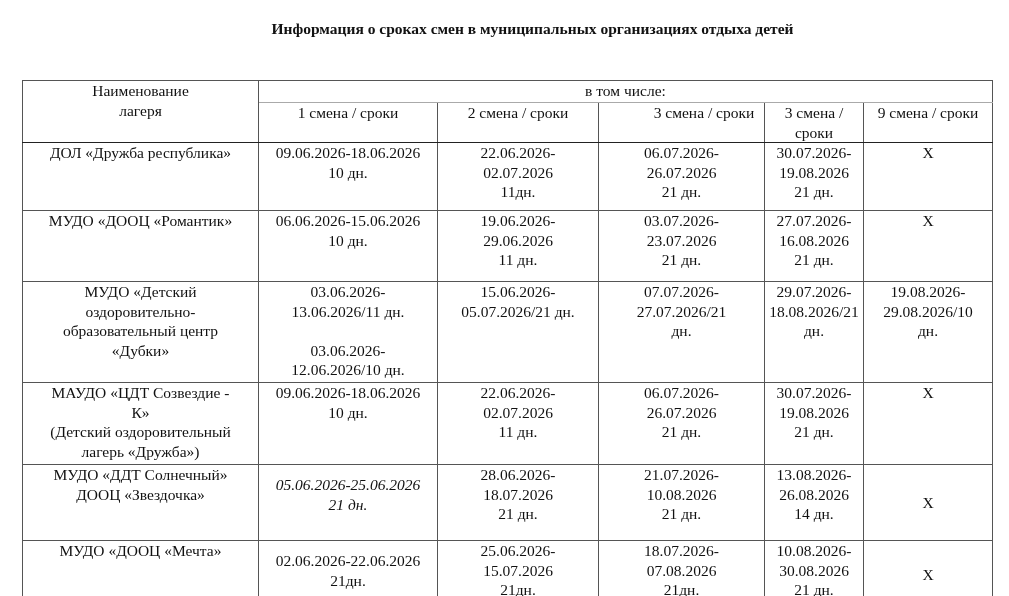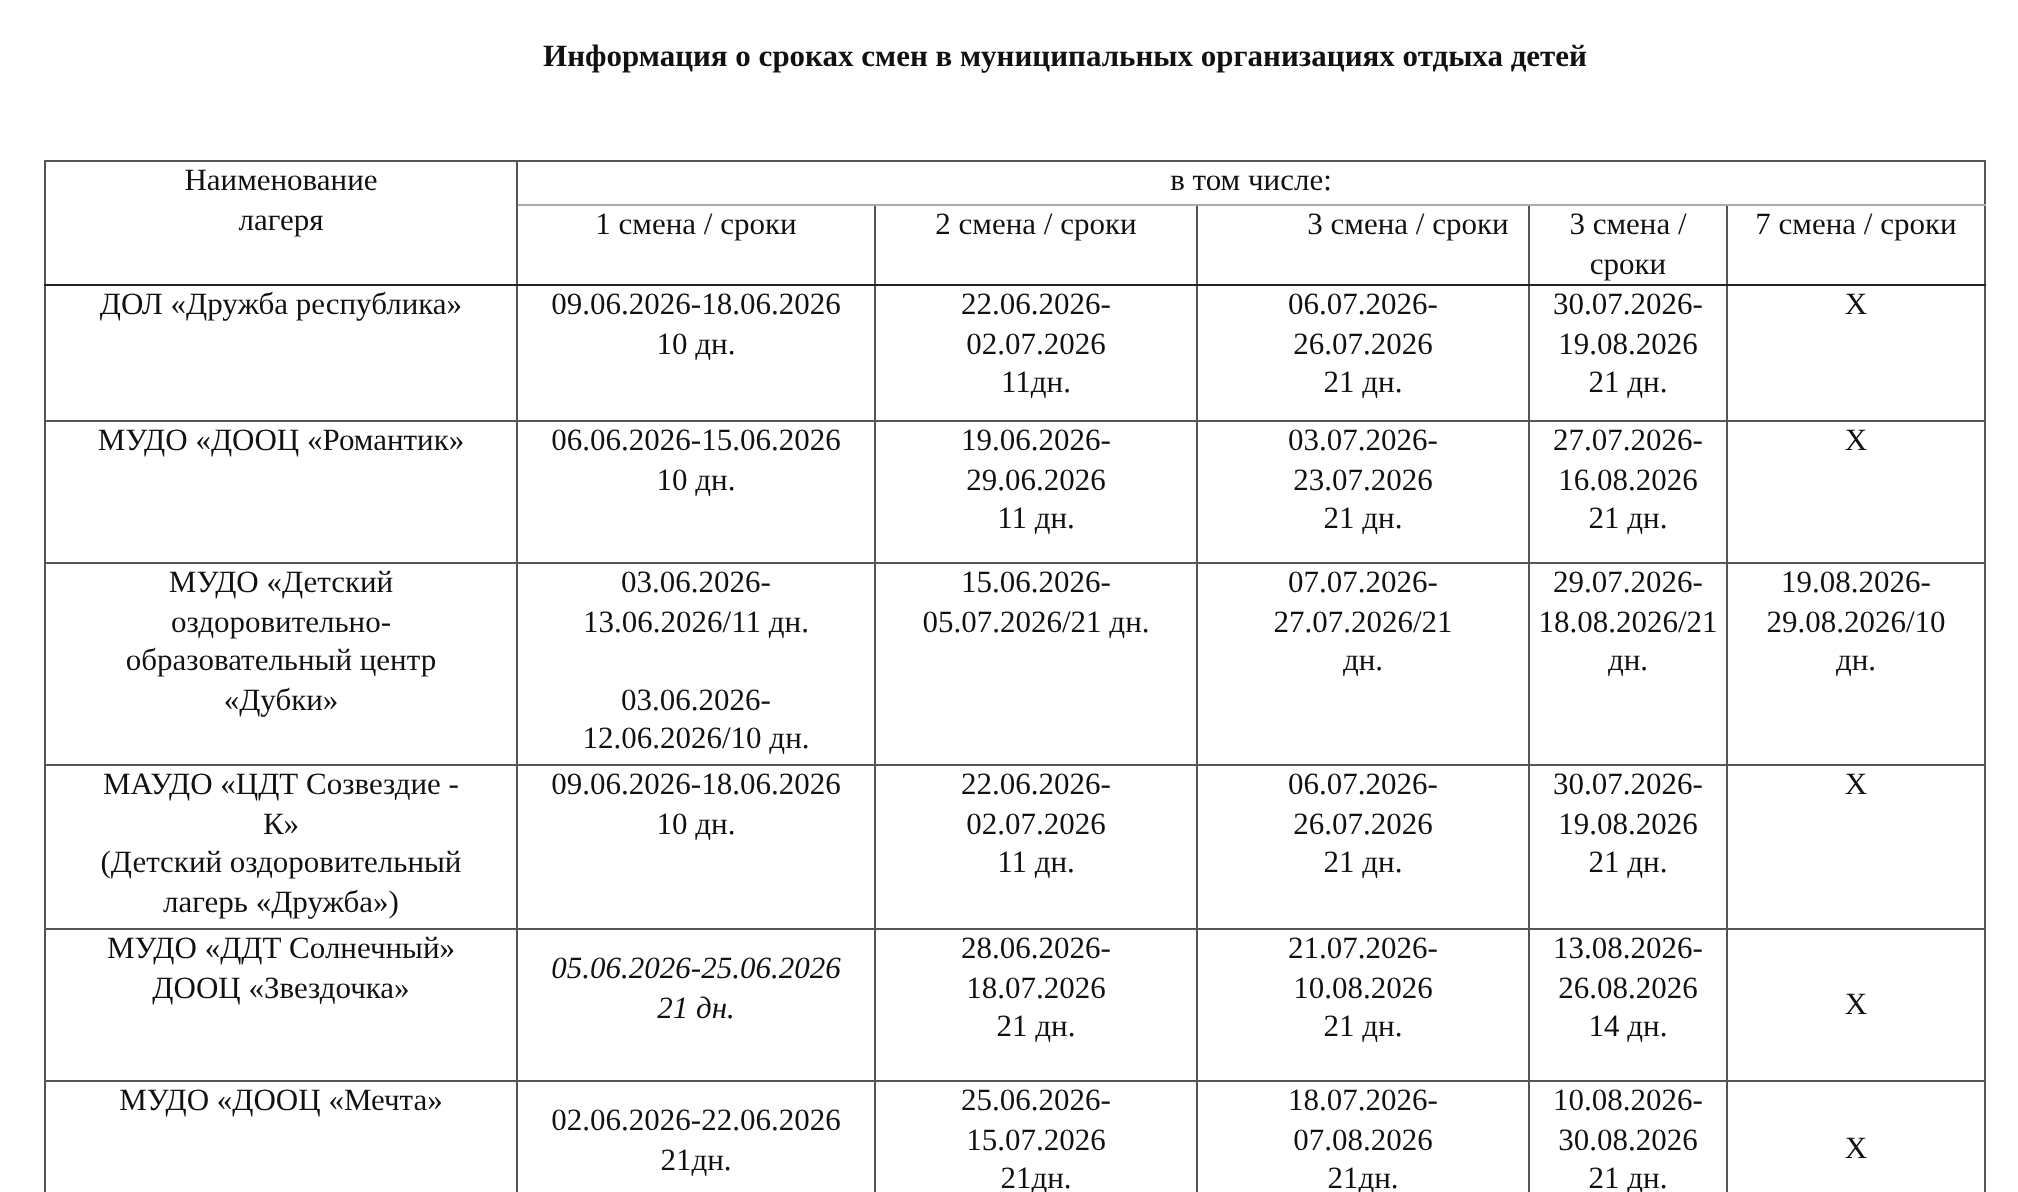--- a/index.html
+++ b/index.html
@@ -45,21 +45,21 @@
     <tr style="height:22px">
       <th rowspan="2" class="pre" style="border-bottom-color:#222;">Наименование
 лагеря</th>
       <th colspan="5" class="group" style="border-bottom-color:#aaa;">в том числе:</th>
     </tr>
     <tr style="height:21px">
       <th style="border-bottom-color:#222;">1 смена / сроки</th>
       <th style="border-bottom-color:#222;">2 смена / сроки</th>
       <th style="border-bottom-color:#222;padding-left:48px;">3 смена / сроки</th>
       <th style="border-bottom-color:#222;">3 смена / сроки</th>
-      <th style="border-bottom-color:#222;">7 смена / сроки</th>
+      <th style="border-bottom-color:#222;">9 смена / сроки</th>
     </tr>
   </thead>
   <tbody>
     <tr style="height:68px">
       <td class="pre">ДОЛ «Дружба республика»</td>
       <td class="pre">09.06.2026-18.06.2026
 10 дн.</td>
       <td class="pre">22.06.2026-
 02.07.2026
 11дн.</td>

